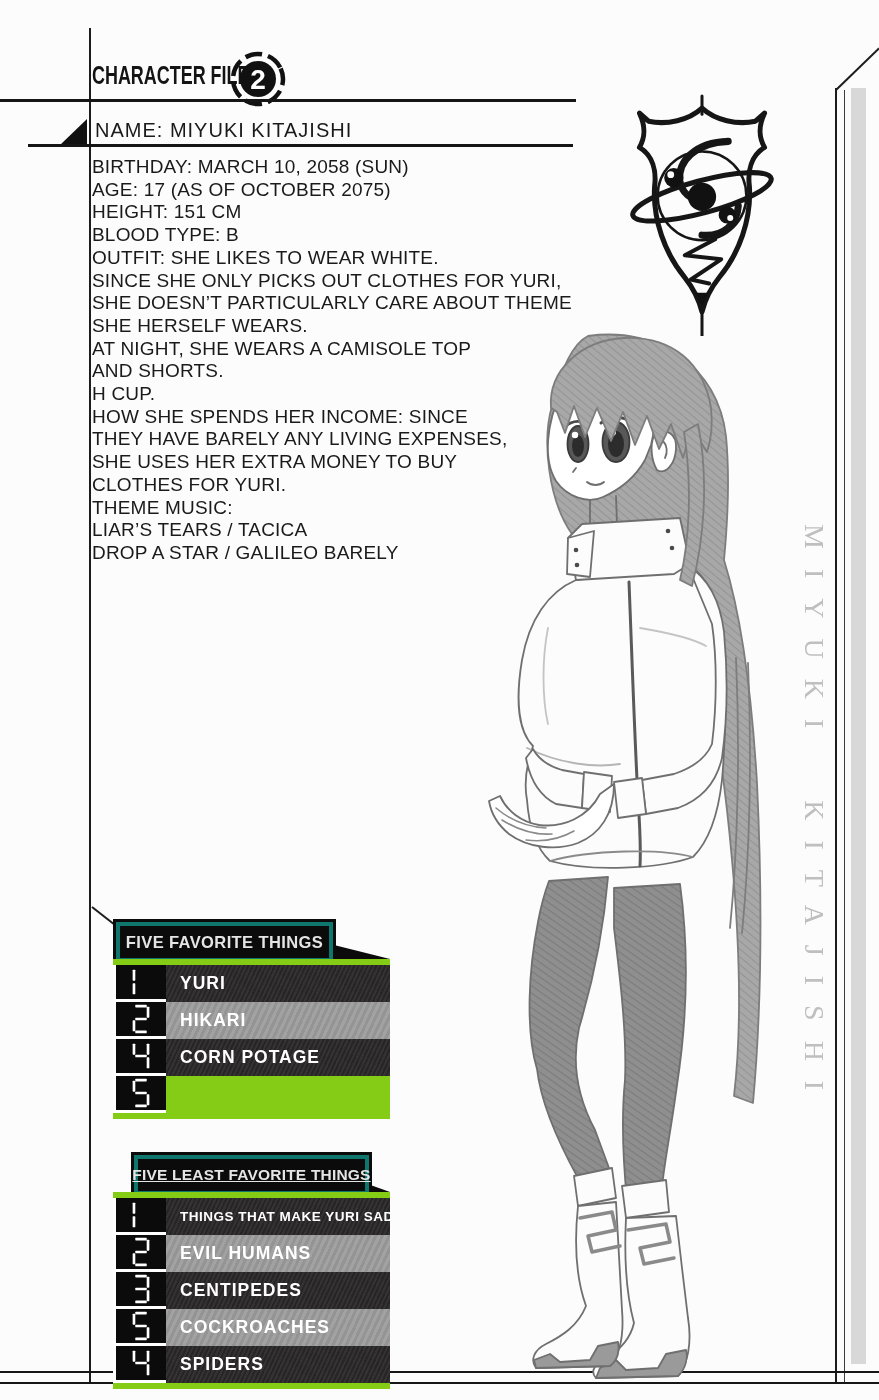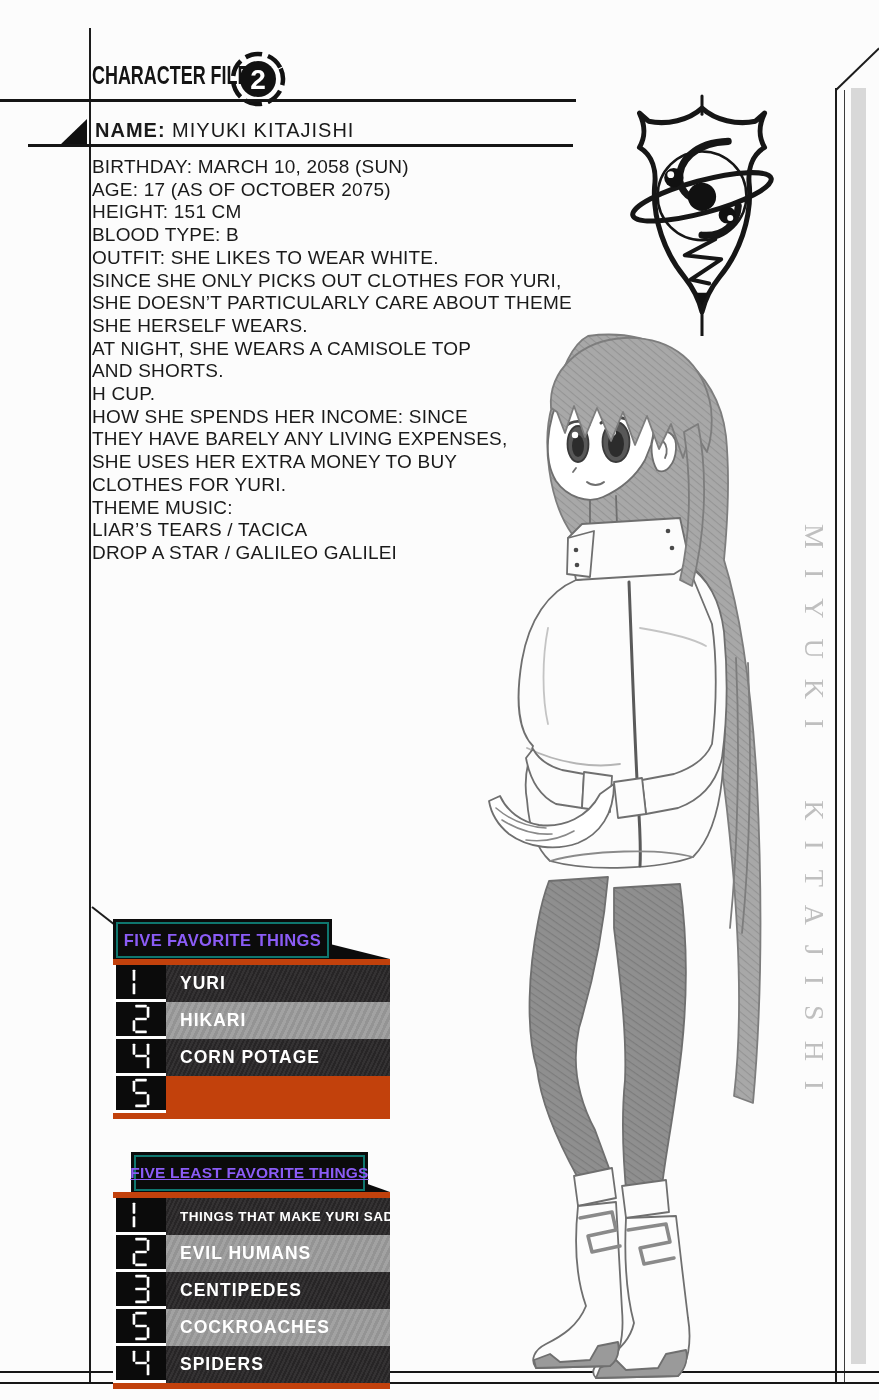--- a/index.html
+++ b/index.html
@@ -7,21 +7,21 @@
         font-family:"Liberation Sans",sans-serif;color:#1a1a1a;}
   .abs{position:absolute;}
   
   #title{left:92px;top:60px;font-size:23px;font-weight:bold;letter-spacing:0;
          transform:scaleX(.78) scaleY(1.12);transform-origin:left top;white-space:nowrap;color:#141414;}
   #badge{left:229px;top:50px;width:58px;height:58px;}
   #top-rule{left:0;top:99px;width:576px;height:3px;background:#151515;}
   
   #name-tri{left:60px;top:119px;width:0;height:0;border-left:27px solid transparent;border-bottom:26px solid #111;}
   #name-row{left:95px;top:119px;font-size:20px;letter-spacing:1px;white-space:nowrap;}
-  #name-row .lbl{font-weight:bold;margin-top:28px;}
+  #name-row .lbl{font-weight:normal;margin-top:28px;}
   #name-underline{left:28px;top:144px;width:545px;height:3px;background:#151515;}
   
   #profile{left:92px;top:156px;width:478px;}
   #profile .pline{font-size:19px;line-height:22.7px;letter-spacing:.2px;white-space:nowrap;}
   #profile .pl-label{font-weight:normal;}
   
   #vertical-name{left:830px;top:524px;transform:rotate(90deg);transform-origin:left top;
       font-family:"Liberation Serif",serif;font-size:28px;color:#bfbfbf;white-space:nowrap;letter-spacing:20px;}
   #vertical-name .w2{margin-left:52px;}
   
@@ -30,30 +30,30 @@
   #list-corner-diag{left:92px;top:906px;width:28px;height:2px;transform:rotate(38deg);transform-origin:left center;}
   #right-diag{left:836px;top:89px;width:60px;height:2px;transform:rotate(-44deg);transform-origin:left center;}
   #rv1{left:835px;top:88px;width:2px;height:1296px;}
   #rv2{left:844px;top:90px;width:1px;height:1294px;background:#3c3c3c;}
   #edge-band{left:851px;top:88px;width:15px;height:1276px;background:#d8d8d8;}
   #ground1{left:0;top:1371px;width:879px;height:2px;background:#161616;}
   #ground2{left:0;top:1382px;width:879px;height:2px;background:#161616;}
   
   .list-block{position:absolute;left:113px;width:277px;}
   #list-fav{top:922px;}  #list-least{top:1155px;}
-  .list-header{position:absolute;top:0;height:32px;background:#0b0b0b;border:2px solid #0f766e;
+  .list-header{position:absolute;top:0;height:32px;background:#0b0b0b;border:4px solid #0f766e;
       box-shadow:0 0 0 3px #0b0b0b;display:flex;align-items:center;justify-content:center;
-      color:#8b5cf6;font-weight:bold;white-space:nowrap;}
+      color:#e5e5e5;font-weight:bold;white-space:nowrap;}
   #list-fav .list-header{left:3px;width:209px;font-size:16.5px;letter-spacing:.4px;}
   #list-least .list-header{left:21px;width:227px;font-size:15.5px;letter-spacing:.2px;text-decoration:underline;}
   .notch{position:absolute;top:22px;height:15px;background:#0b0b0b;
       clip-path:polygon(0 0,100% 100%,0 100%);}
   #list-fav .notch{left:217px;width:60px;}
   #list-least .notch{left:235px;width:42px;}
-  .rows{position:absolute;left:0;top:37px;width:277px;background:#c2410c;padding:6px 0 6px 0;}
+  .rows{position:absolute;left:0;top:37px;width:277px;background:#84cc16;padding:6px 0 6px 0;}
   .row{display:flex;height:37px;}
   .num{width:50px;min-width:50px;background:#0b0b0b;border-left:3px solid #fff;border-bottom:3px solid #fff;
        display:flex;align-items:center;justify-content:center;}
   .num svg{width:22px;height:30px;}
   .num rect{fill:#fff;}
   .lab{flex:1;color:#fff;font-weight:bold;font-size:17.5px;letter-spacing:1px;
        line-height:37px;padding-left:14px;white-space:nowrap;overflow:hidden;}
   .row:nth-child(odd) .lab{background:repeating-linear-gradient(115deg,#343233 0 2px,#272526 2px 4px);}
   .row:nth-child(even) .lab{background:repeating-linear-gradient(115deg,#a2a2a2 0 3px,#949494 3px 6px);}
   #list-least .row:nth-child(1) .lab{font-size:13.5px;letter-spacing:.5px;}
@@ -101,21 +101,21 @@
     <div class="pline"><span class="pl-label"></span><span>SHE HERSELF WEARS.</span></div>
     <div class="pline"><span class="pl-label"></span><span>AT NIGHT, SHE WEARS A CAMISOLE TOP</span></div>
     <div class="pline"><span class="pl-label"></span><span>AND SHORTS.</span></div>
     <div class="pline"><span class="pl-label"></span><span>H CUP.</span></div>
     <div class="pline"><span class="pl-label">HOW SHE SPENDS HER INCOME:</span> <span>SINCE</span></div>
     <div class="pline"><span class="pl-label"></span><span>THEY HAVE BARELY ANY LIVING EXPENSES,</span></div>
     <div class="pline"><span class="pl-label"></span><span>SHE USES HER EXTRA MONEY TO BUY</span></div>
     <div class="pline"><span class="pl-label"></span><span>CLOTHES FOR YURI.</span></div>
     <div class="pline"><span class="pl-label">THEME MUSIC:</span><span></span></div>
     <div class="pline"><span class="pl-label"></span><span>LIAR’S TEARS / TACICA</span></div>
-    <div class="pline"><span class="pl-label"></span><span>DROP A STAR / GALILEO GALILEI</span></div>
+    <div class="pline"><span class="pl-label"></span><span>DROP A STAR / GALILEO BARELY</span></div>
   </div>
 
   <svg class="abs" id="emblem" viewBox="0 0 150 240">
     <g fill="none" stroke="#161616" stroke-linejoin="round" stroke-linecap="round">
       <path d="M75,2 L75,20" stroke-width="3"></path>
       <path d="M75,216 L75,240" stroke-width="3"></path>
       <path d="M75,14 C62,26 40,31 22,27 L13,19 C20,34 18,44 13,53 C26,61 30,76 28,92 C26,124 38,158 58,182 C66,192 72,204 75,216 C78,204 84,192 92,182 C112,158 124,124 122,92 C120,76 124,61 137,53 C132,44 130,34 137,19 L128,27 C110,31 88,26 75,14 Z" stroke-width="5"></path>
       <circle cx="75" cy="101" r="44" stroke-width="2.5"></circle>
       <ellipse cx="75" cy="102" rx="71" ry="16" stroke-width="5" transform="rotate(-15 75 102)"></ellipse>
       <path d="M101,47 C68,48 51,67 53,86 C55,98 64,106 75,104" stroke-width="7"></path>

